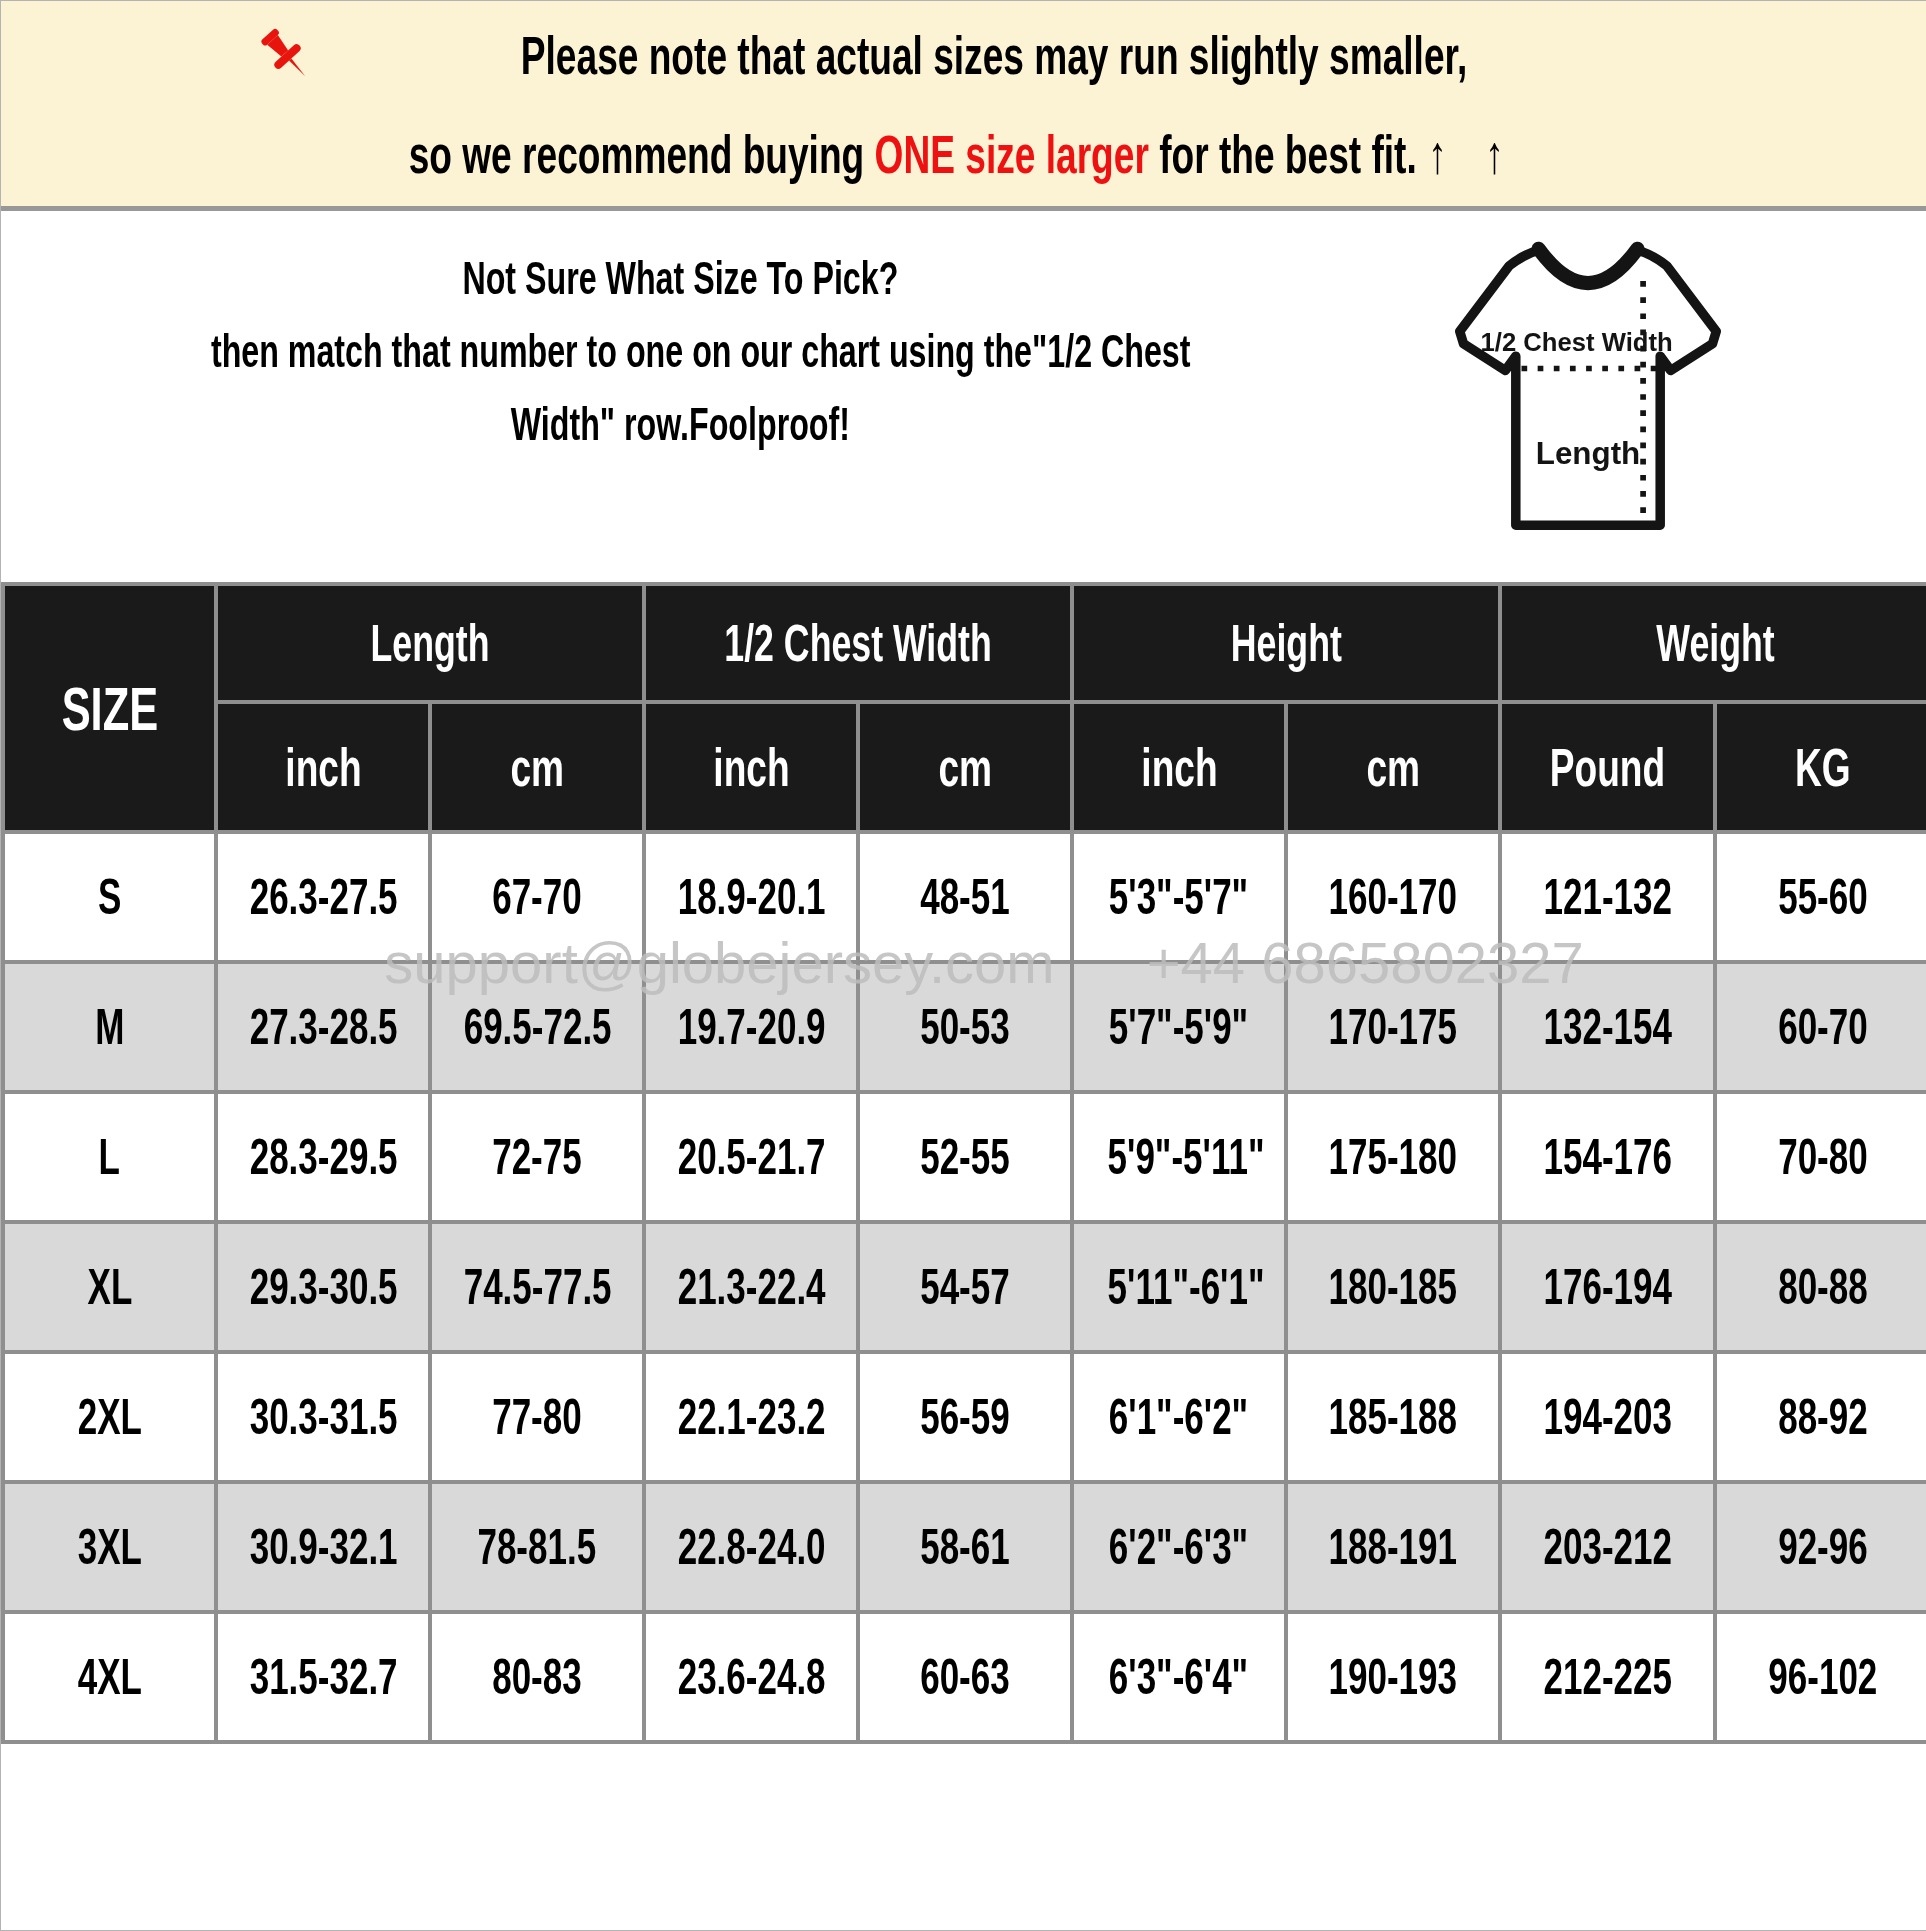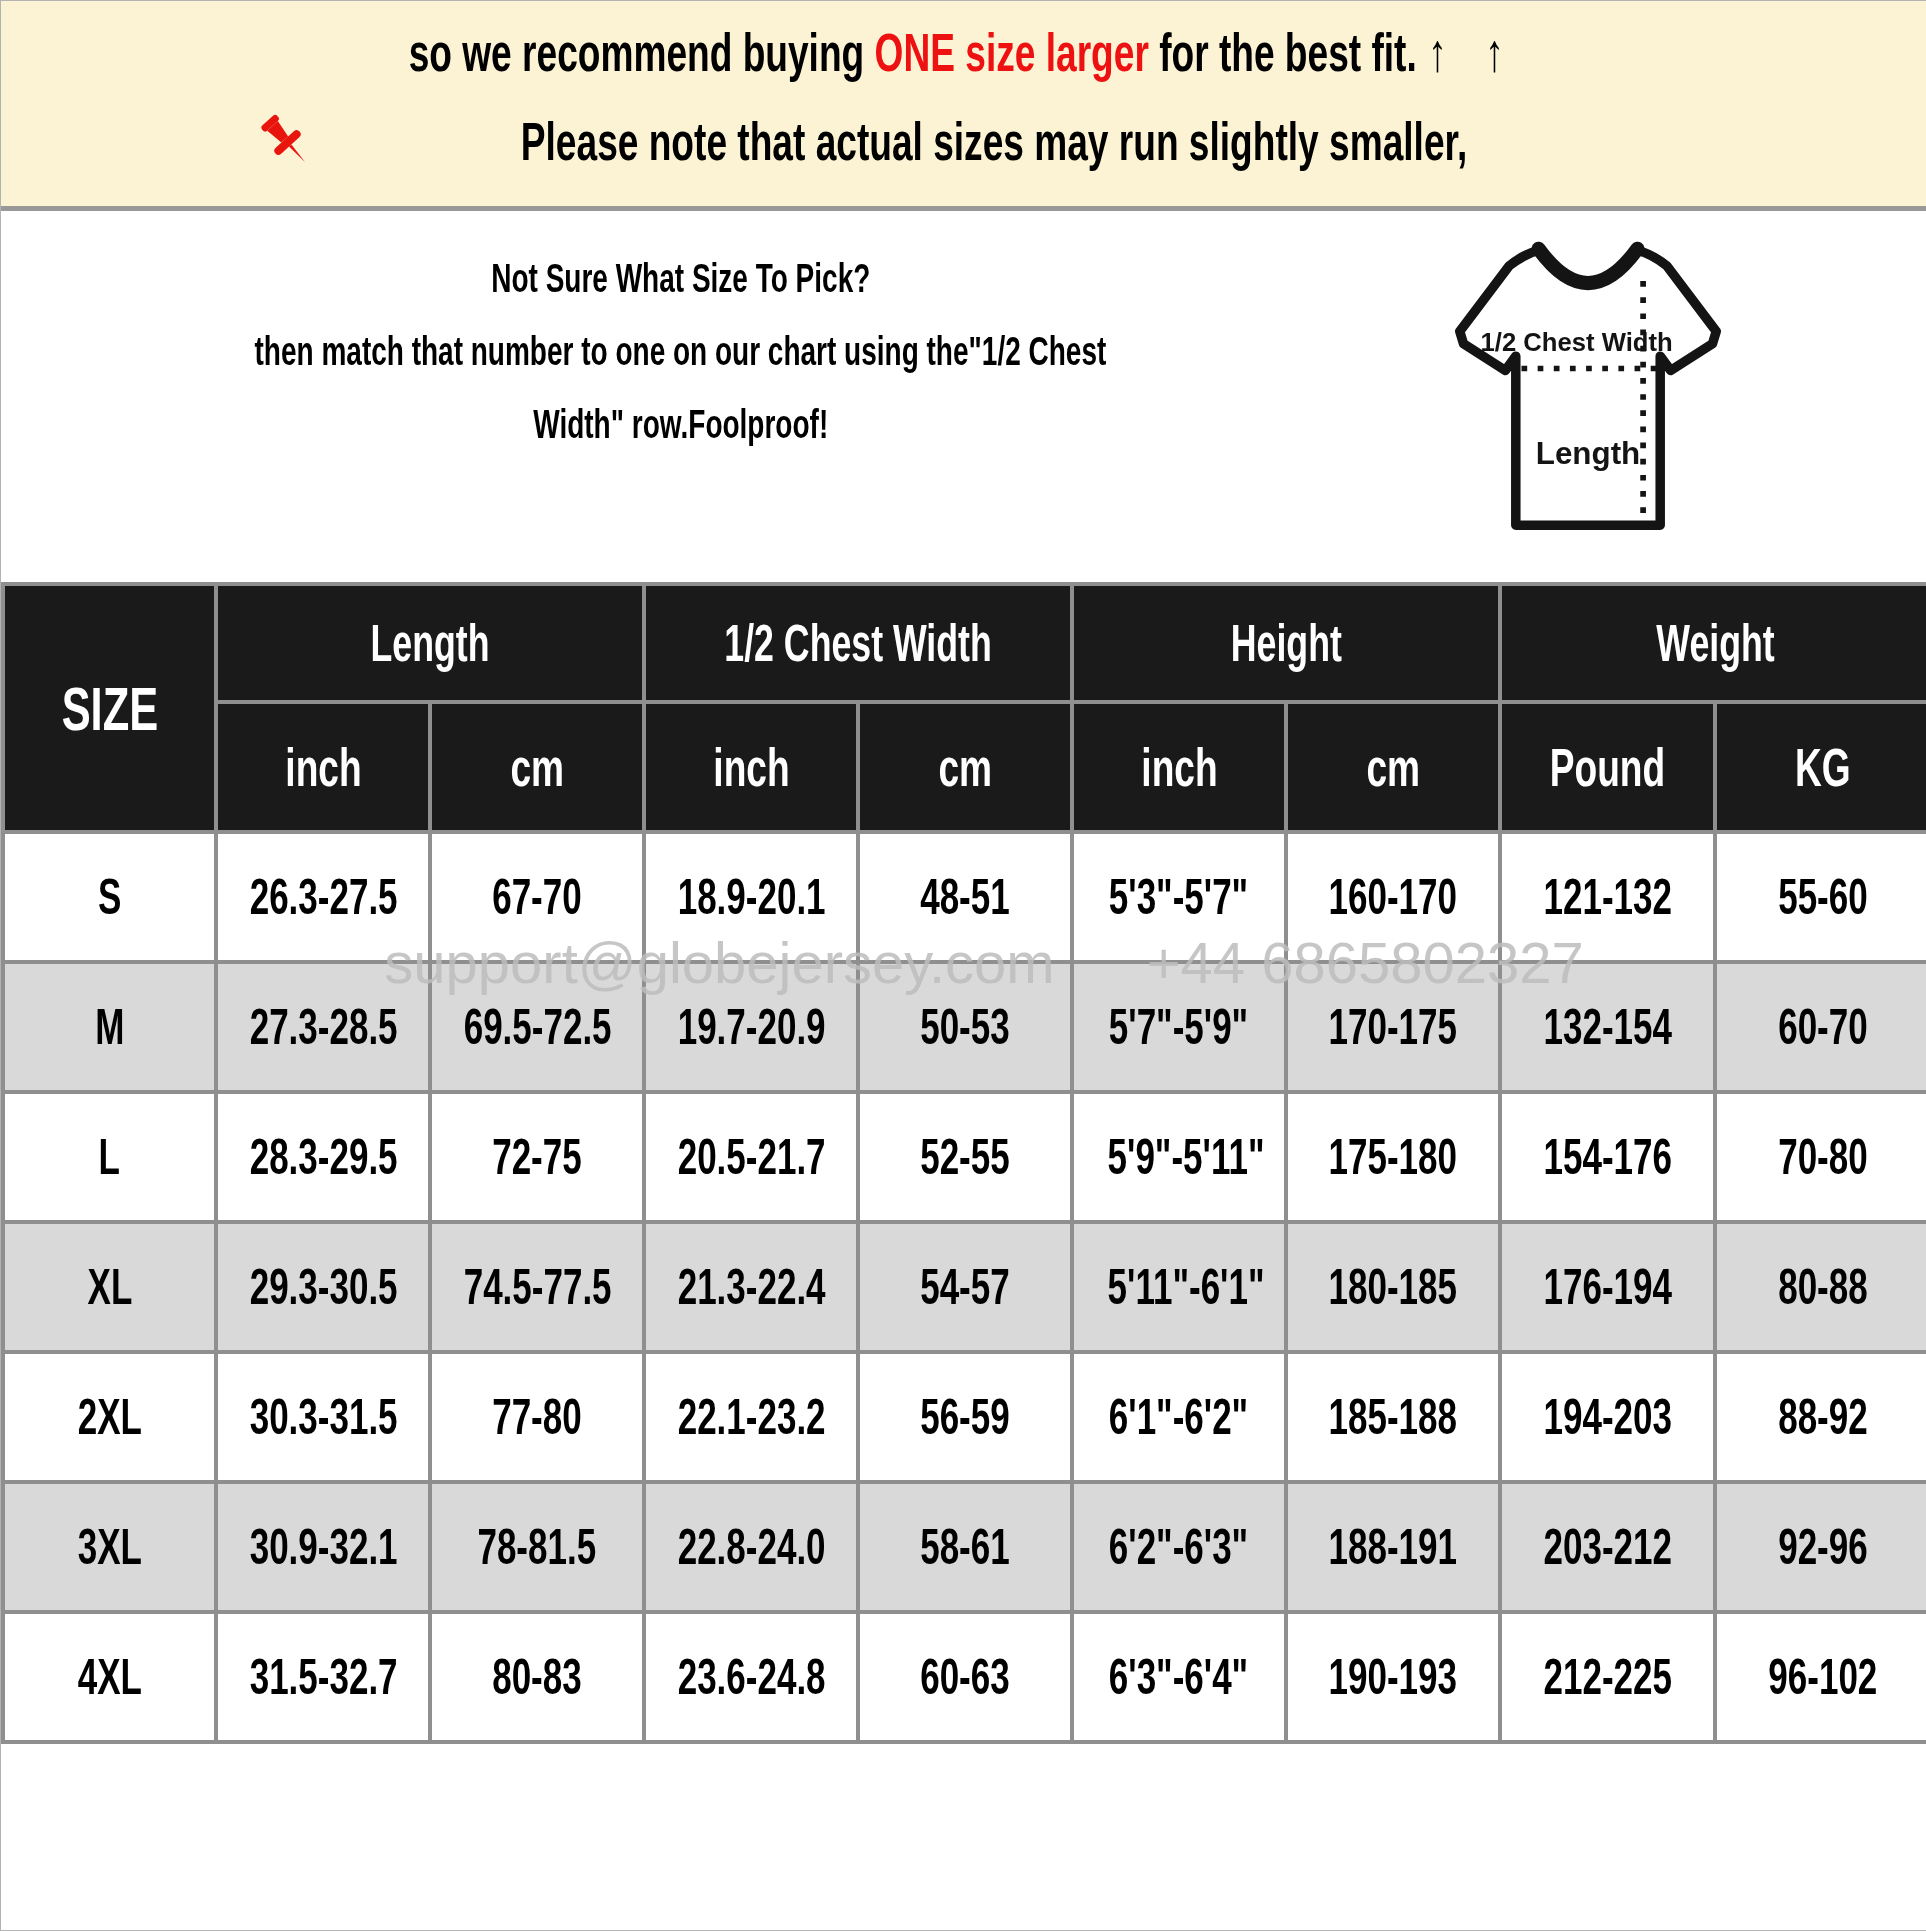--- a/index.html
+++ b/index.html
@@ -62,21 +62,21 @@
   .guide {
     position: relative;
     height: 371px;
     background: #ffffff;
   }
   .guide-text {
     position: absolute;
     left: 0; top: 31px;
     width: 1359px;
     text-align: center;
-    font-size: 40px; font-weight: bold;
+    font-size: 46px; font-weight: bold;
     line-height: 73px;
     color: #000;
   }
   .diagram {
     position: absolute;
     left: 1440px; top: 14.7px;
     width: 294px; height: 323px;
   }
 
   
@@ -123,35 +123,35 @@
   }
 </style>
 </head>
 <body>
 
 <div class="page">
 
 
   <section class="notice">
     <div class="notice-line">
-      <span class="cond">
-        <span>so we recommend buying </span><span class="red-em">ONE size larger</span><span> for the best fit.</span><span class="arrows">↑ ↑</span>
-      </span>
-    </div>
-    <div class="notice-line">
       <span class="pin-icon">
         <svg width="61" height="61" viewBox="0 0 60 60">
           <g transform="rotate(-42 30 30)" fill="#e8150e">
             <rect x="20" y="1" width="20" height="7" rx="3"></rect>
             <path d="M23 8 L37 8 L34.5 26 L25.5 26 Z"></path>
             <rect x="14" y="26" width="32" height="8" rx="4"></rect>
             <path d="M28.4 34 L31.6 34 L30 56 Z"></path>
           </g>
         </svg>
       </span><span class="cond">Please note that actual sizes may run slightly smaller,</span>
+    </div>
+    <div class="notice-line">
+      <span class="cond">
+        <span>so we recommend buying </span><span class="red-em">ONE size larger</span><span> for the best fit.</span><span class="arrows">↑ ↑</span>
+      </span>
     </div>
   </section>
 
   <section class="guide">
     <div class="guide-text">
       <div><span class="cond">Not Sure What Size To Pick?</span></div>
       <div><span class="cond">then match that number to one on our chart using the"1/2 Chest</span></div>
       <div><span class="cond">Width" row.Foolproof!</span></div>
     </div>
     <div class="diagram">

